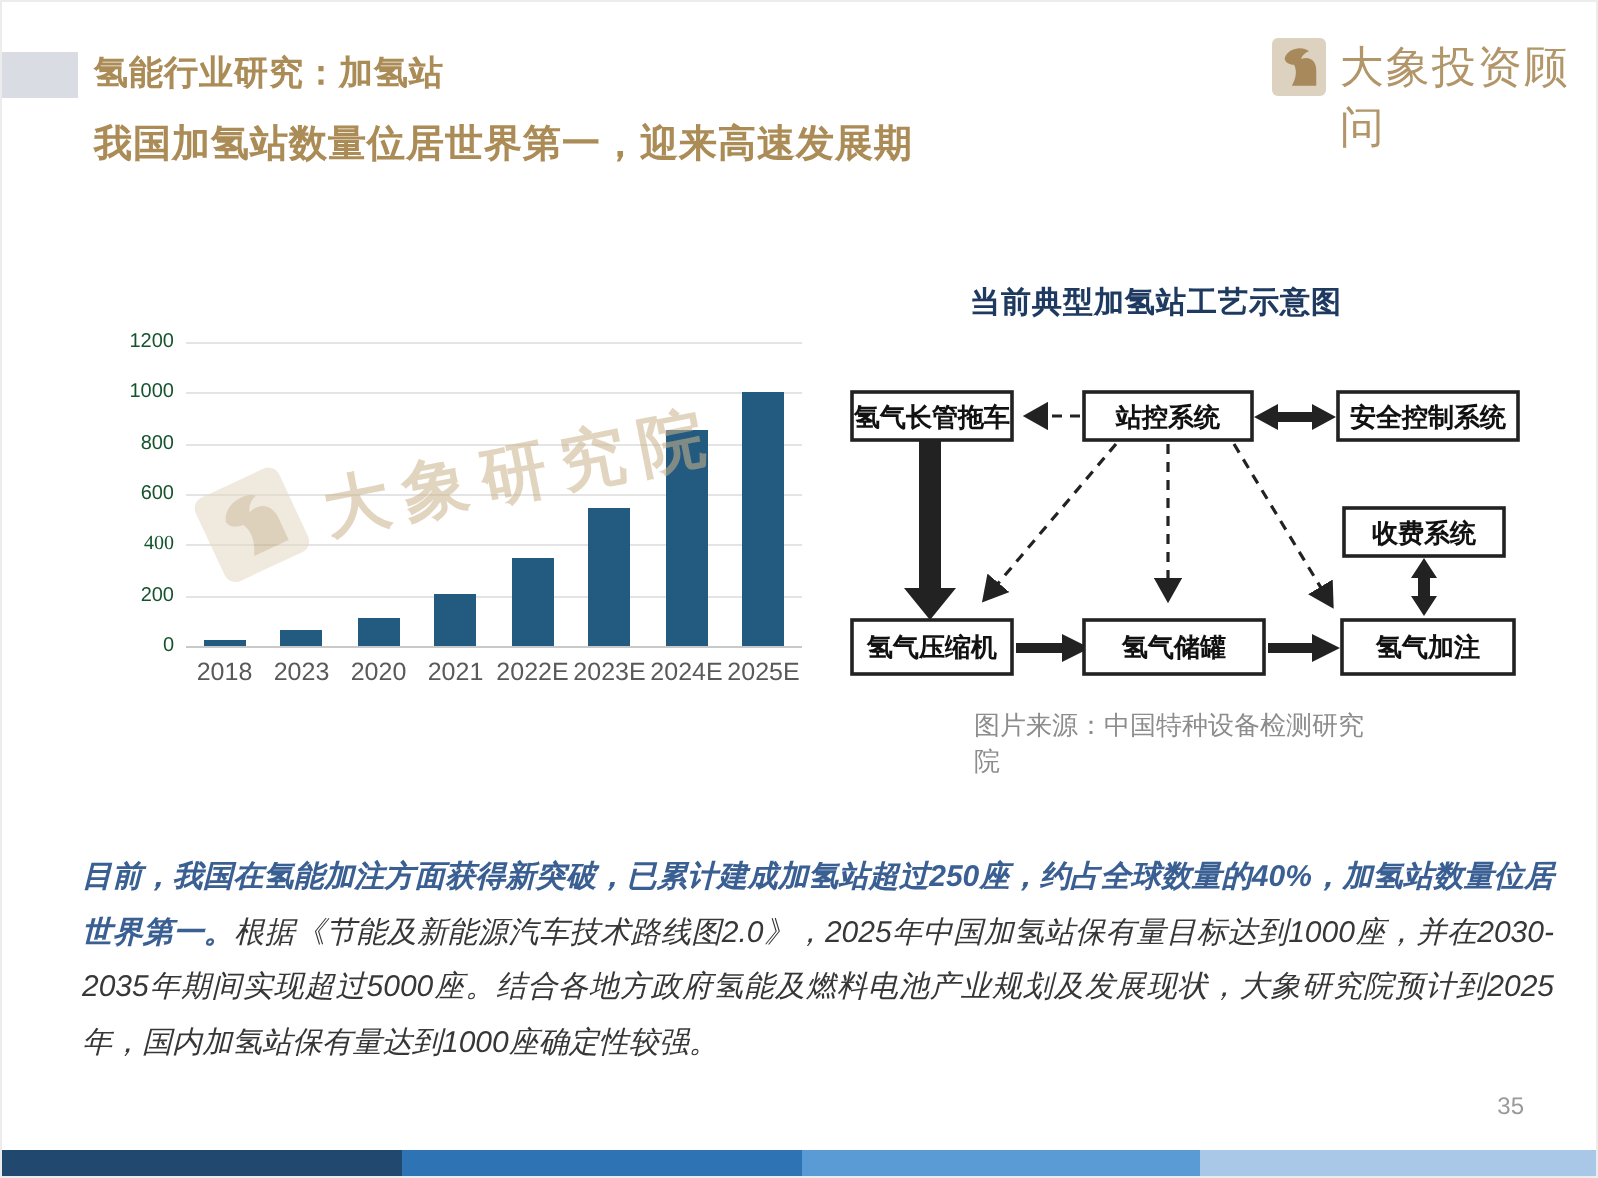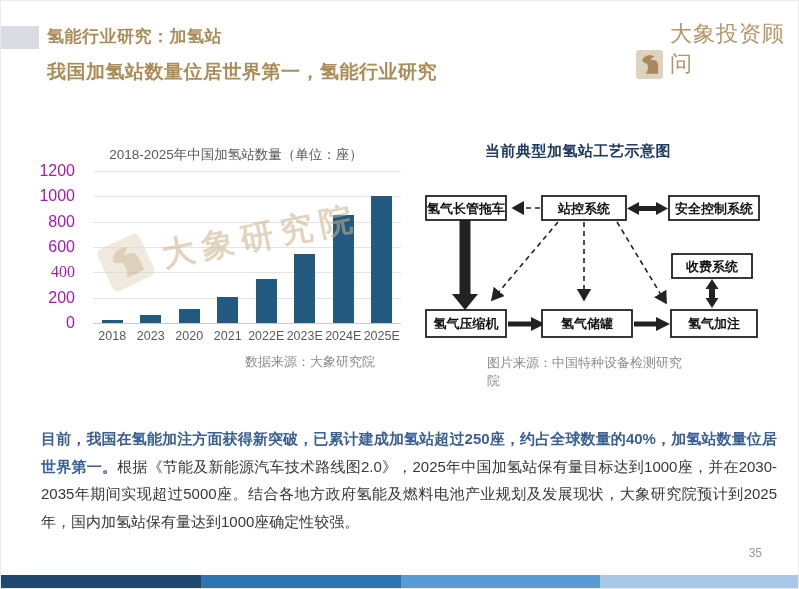--- a/index.html
+++ b/index.html
@@ -5,29 +5,29 @@
   html,body{margin:0;padding:0;}
   body{
     width:799px;height:589px;position:relative;overflow:hidden;
     background:#ffffff;font-family:"Liberation Sans","DejaVu Sans",sans-serif;
     border:1px solid #ececec;box-sizing:border-box;
   }
   
   .accent-bar{position:absolute;left:0;top:25px;width:38px;height:23px;background:#d9dde3;}
   .slide-title{position:absolute;left:46px;top:24px;font-size:17px;font-weight:bold;color:#ab8c57;letter-spacing:.5px;}
   .slide-subtitle{position:absolute;left:46px;top:58px;font-size:19px;font-weight:bold;color:#ab8c57;letter-spacing:.5px;}
-  .logo{position:absolute;left:615px;top:18px;display:flex;align-items:flex-end;gap:7px;padding-left:20px;}
+  .logo{position:absolute;left:615px;top:18px;display:flex;align-items:flex-start;gap:7px;padding-left:20px;}
   .logo-mark{width:29px;height:29px;background:#dcd2bf;border-radius:3px;display:flex;align-items:center;justify-content:center;}
   .logo-mark svg{width:23px;height:23px;}
   .logo-text{font-family:"Liberation Serif","DejaVu Serif",serif;font-size:22px;color:#b2966a;letter-spacing:1px;}
   
   .chart{position:absolute;left:40px;top:140px;width:372px;height:255px;}
   .chart-title{position:absolute;left:30px;top:5px;width:330px;text-align:center;font-size:13.5px;color:#595959;}
   .y-labels{position:absolute;left:0;top:30px;width:48px;height:152px;}
-  .y-label{position:absolute;right:14px;font-size:16px;color:#a21caf;transform:translateY(-50%);}
+  .y-label{position:absolute;right:2px;font-size:10px;color:#14532d;transform:translateY(-50%);}
   .plot{position:absolute;left:52px;top:30px;width:308px;height:152px;}
   .gridline{position:absolute;left:0;right:0;height:1px;background:#e4e4e4;}
   .gridline.zero{background:#c9c9c9;}
   .bars{position:absolute;left:0;top:0;width:100%;height:100%;display:flex;align-items:flex-end;justify-content:space-around;}
   .bar{width:21px;}
   .x-labels{position:absolute;left:52px;top:188px;width:308px;display:flex;justify-content:space-around;}
   .x-label{font-size:12.5px;color:#595959;flex:1;text-align:center;}
   .chart-source{position:absolute;left:0;right:38px;top:212px;text-align:right;font-size:13px;color:#8c8c8c;}
   .watermark{position:absolute;left:8px;top:48px;display:flex;align-items:center;gap:14px;
     transform:rotate(-11deg);opacity:.55;pointer-events:none;}
@@ -35,53 +35,52 @@
   .watermark .wm-mark svg{width:36px;height:36px;opacity:.8;}
   .watermark .wm-text{font-family:"Liberation Serif","DejaVu Serif",serif;font-size:33px;color:#cdb astute;}
   .watermark .wm-text{color:#cdb астр;}
   .watermark .wm-text{color:#ccb48c;letter-spacing:7px;font-weight:bold;white-space:nowrap;}
   
   .diagram{position:absolute;left:420px;top:138px;width:372px;height:262px;}
   .diagram-title{position:absolute;left:64px;top:3px;font-size:15px;font-weight:bold;color:#1f3a60;letter-spacing:.5px;}
   .diagram-svg{position:absolute;left:0px;top:45px;}
   .diagram-source{position:absolute;left:66px;top:215px;width:206px;font-size:13px;color:#8c8c8c;line-height:1.35;}
   
-  .body-text{position:absolute;left:40px;top:424px;width:736px;font-size:15px;line-height:1.84;text-align:justify;}
+  .body-text{position:absolute;left:40px;top:424px;width:736px;font-size:15px;line-height:1.84;text-align:justify;font-style:italic;}
   .body-lead{color:#3a5f92;font-weight:bold;}
   .body-rest{color:#373737;}
   
   .page-number{position:absolute;right:36px;top:545px;font-size:12px;color:#9a9a9a;}
   .footer-bar{position:absolute;left:0;top:574px;width:799px;height:13px;display:flex;}
   .footer-bar div{height:100%;}
 </style>
 </head>
 <body>
 
 <svg width="0" height="0" style="position:absolute">
   <defs>
     <symbol id="elephant-glyph" viewBox="0 0 32 32">
       <path d="M 6 10 C 8 3 18 1 23 5 C 20 6 18 8 17.5 10.5 C 24 8 28 12.5 28 18 L 28 29 L 11 29 C 14.5 23 14.5 18 12.5 14.5 C 9 14 6.5 13 6 10 Z" fill="currentColor"></path>
     </symbol>
   </defs>
 </svg>
 
 <div class="accent-bar"></div>
 <div class="slide-title">氢能行业研究：加氢站</div>
-<div class="slide-subtitle">我国加氢站数量位居世界第一，氢能行业研究</div>
+<div class="slide-subtitle">我国加氢站数量位居世界第一，迎来高速发展期</div>
 <div class="logo">
   <span class="logo-mark">
     <svg style="color:#a8895b">
         <use href="#elephant-glyph"></use>
       </svg>
   </span>
   <span class="logo-text">大象投资顾问</span>
 </div>
 
 <div class="chart">
-  <div class="chart-title">2018-2025年中国加氢站数量（单位：座）</div>
   <div class="y-labels" id="y-labels">
       <div class="y-label" style="top: 152px;">0</div>
       <div class="y-label" style="top: 126.667px;">200</div>
       <div class="y-label" style="top: 101.333px; font-family: Liberation Serif, serif;">400</div>
       <div class="y-label" style="top: 76px;">600</div>
       <div class="y-label" style="top: 50.6667px;">800</div>
       <div class="y-label" style="top: 25.3333px;">1000</div>
       <div class="y-label" style="top: 0px;">1200</div>
     </div>
   <div class="plot" id="plot">
@@ -114,21 +113,20 @@
   <div class="x-labels" id="x-labels">
       <div class="x-label">2018</div>
       <div class="x-label">2023</div>
       <div class="x-label">2020</div>
       <div class="x-label">2021</div>
       <div class="x-label">2022E</div>
       <div class="x-label">2023E</div>
       <div class="x-label">2024E</div>
       <div class="x-label">2025E</div>
     </div>
-  <div class="chart-source">数据来源：大象研究院</div>
 </div>
 
 <div class="diagram">
   <div class="diagram-title">当前典型加氢站工艺示意图</div>
   <svg class="diagram-svg" width="350" height="168" viewBox="0 0 350 168">
     <defs>
       <marker id="arr" markerWidth="9" markerHeight="9" refX="7" refY="4.5" orient="auto">
         <path d="M0,0 L8,4.5 L0,9 Z" fill="#222"></path>
       </marker>
     </defs>

